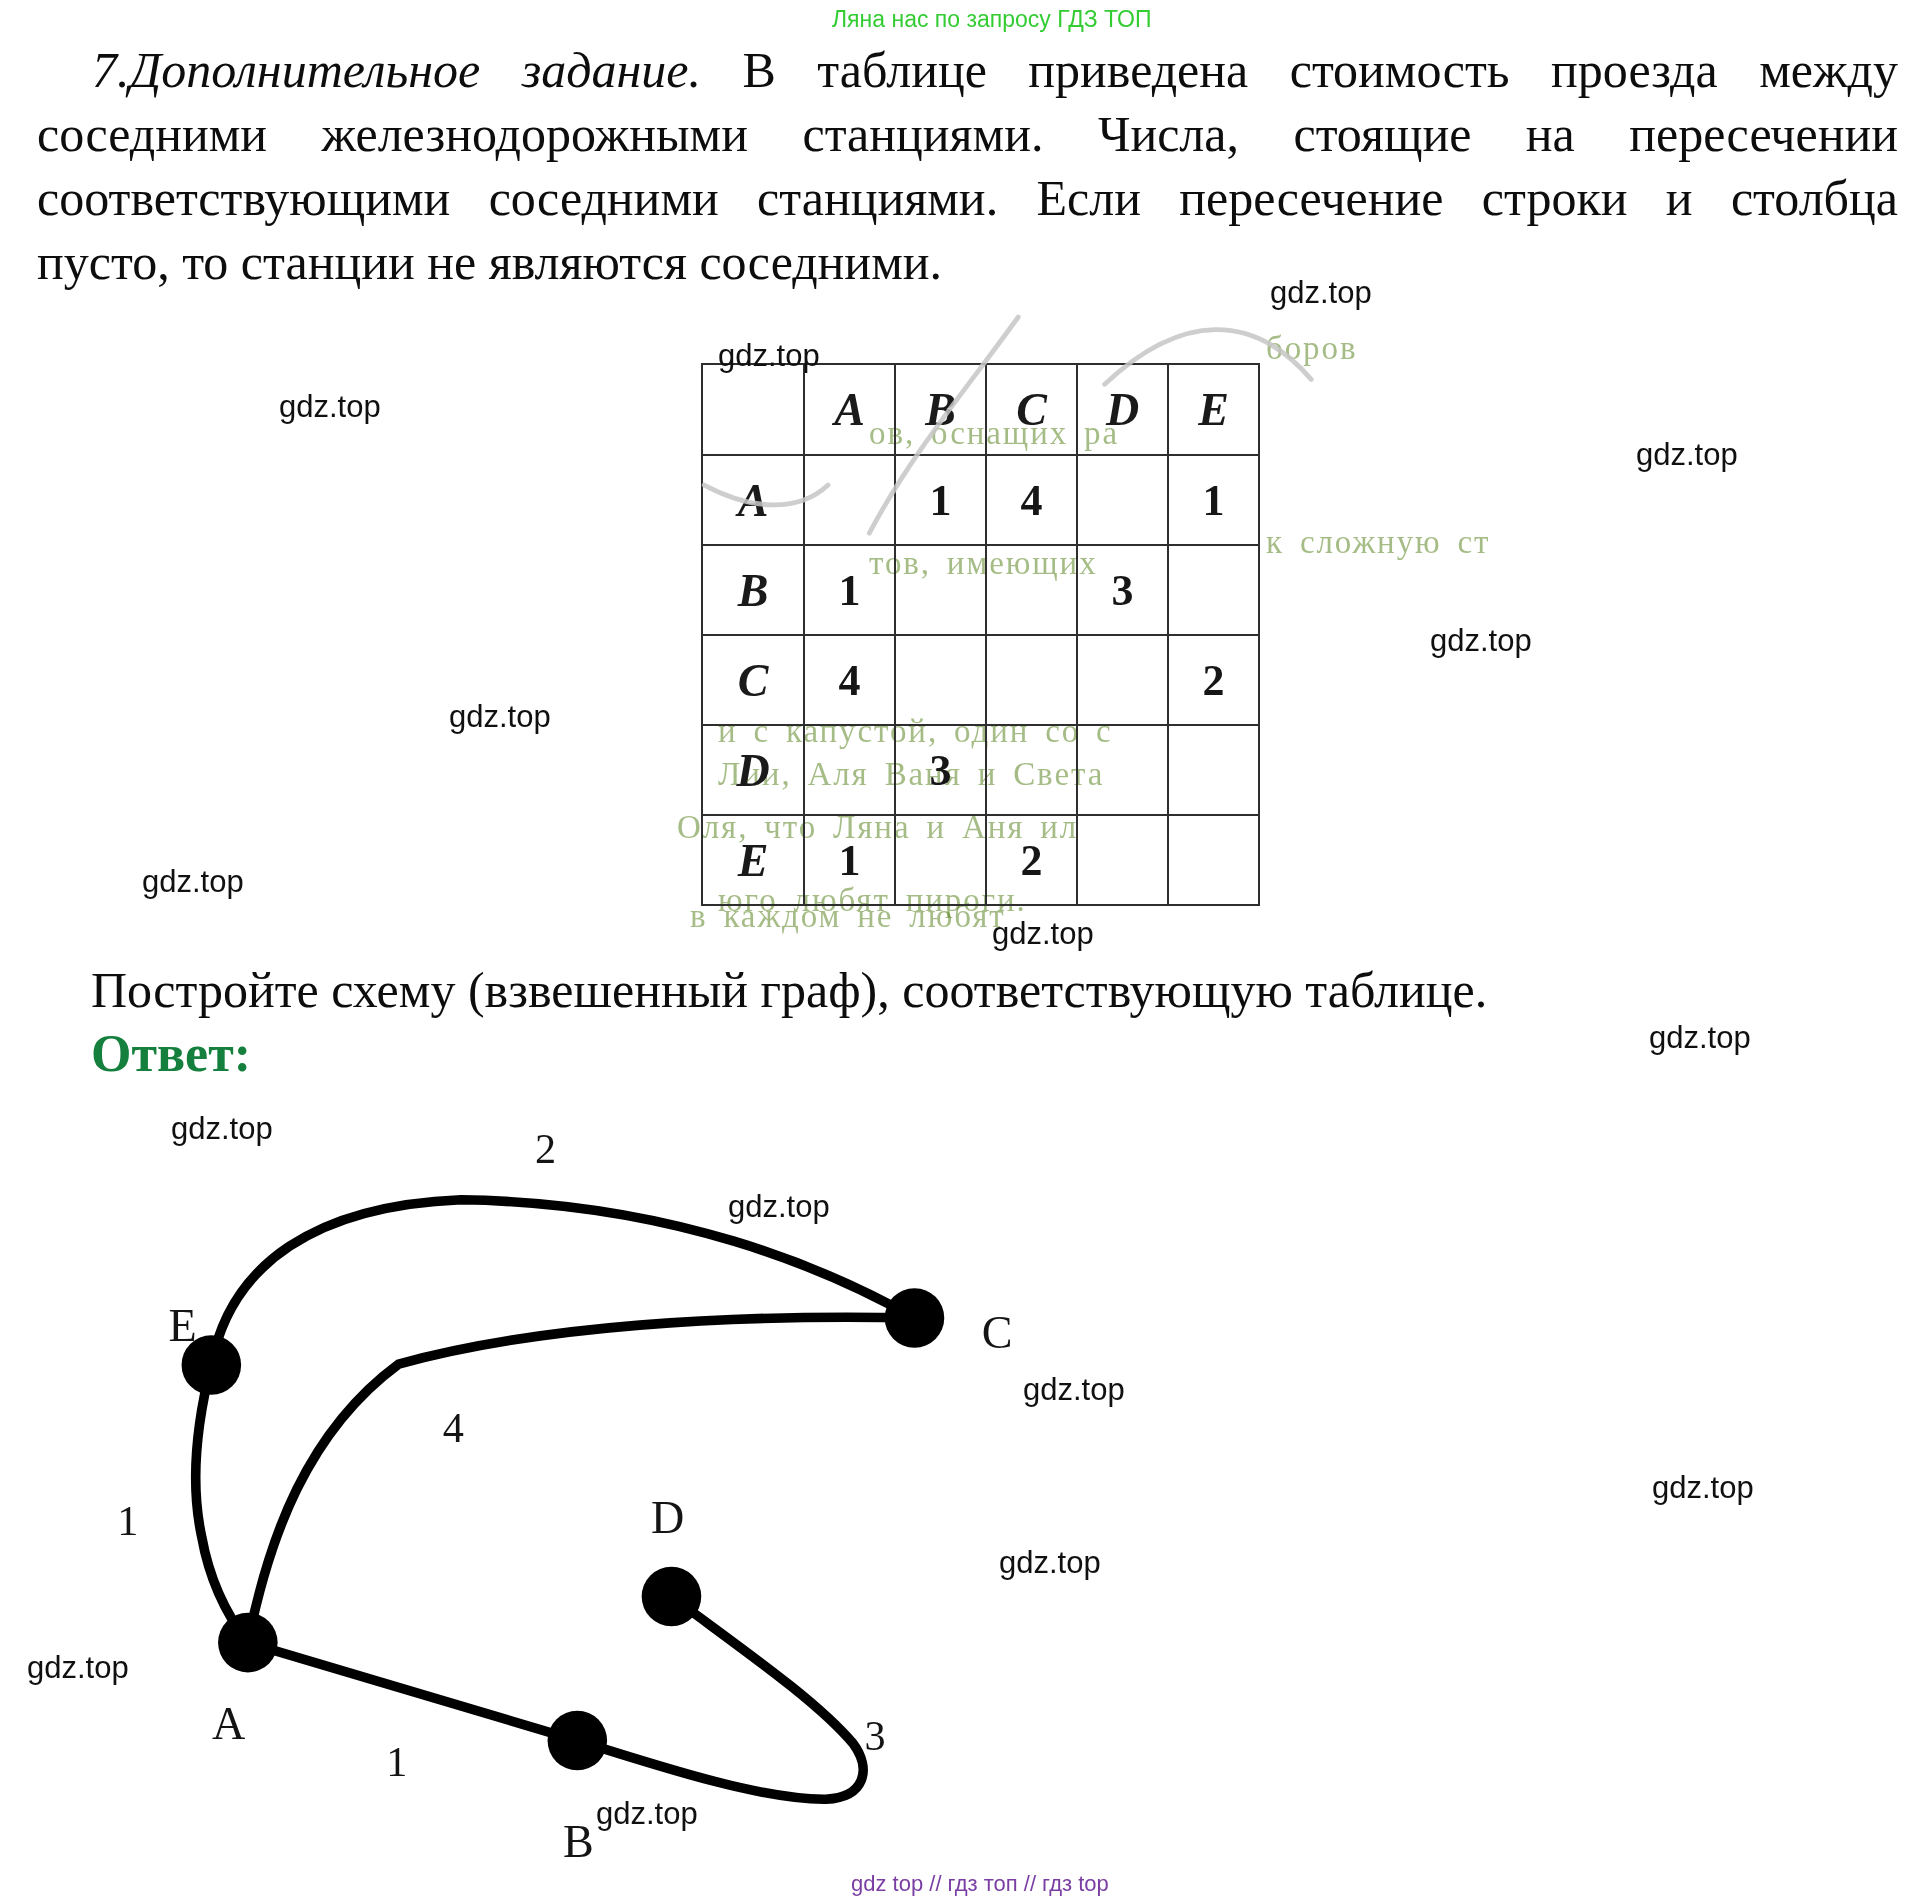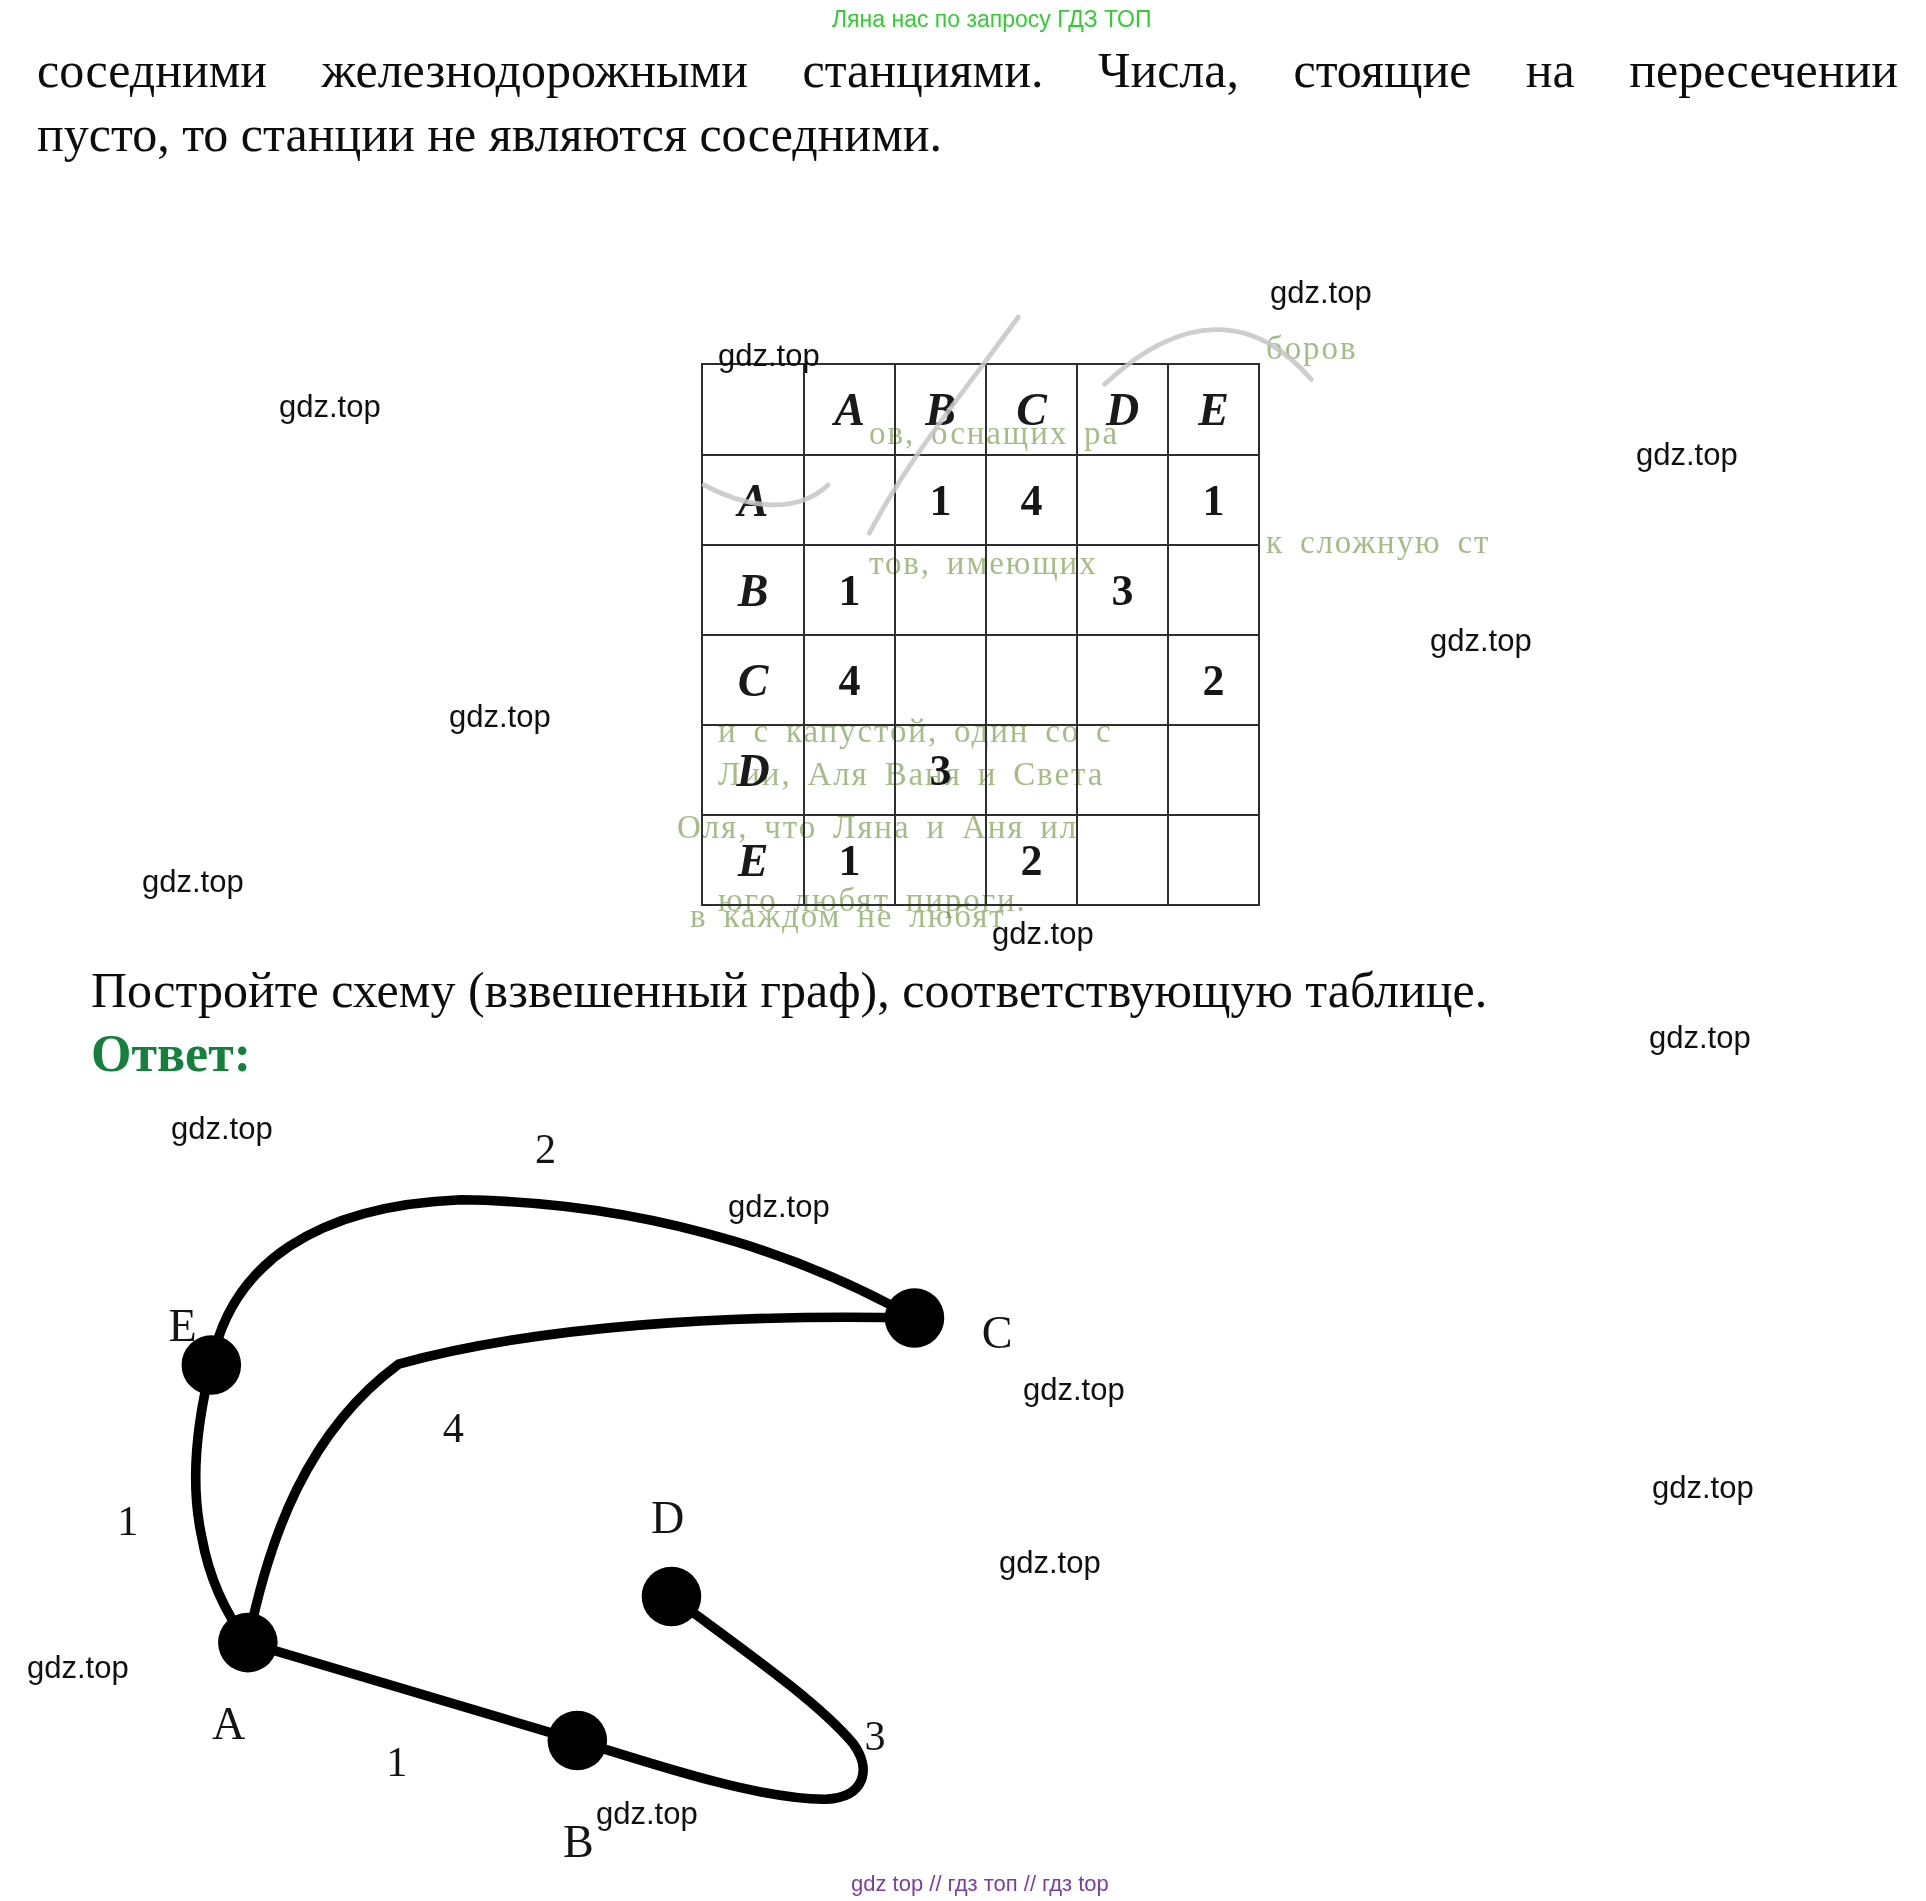--- a/index.html
+++ b/index.html
@@ -47,21 +47,23 @@
     position:absolute;left:851px;top:1871px;z-index:5;
     font-family:"Liberation Sans",sans-serif;font-size:22px;color:#7b3fa3;white-space:nowrap;
   }
 </style>
 </head>
 <body>
 
 <div class="banner">Ляна нас по запросу ГДЗ ТОП</div>
 
 <div id="problem">
+    <div class="pline first"><i>7.Дополнительное задание.</i> В таблице приведена стоимость проезда между</div>
     <div class="pline">соседними железнодорожными станциями. Числа, стоящие на пересечении</div>
+    <div class="pline">соответствующими соседними станциями. Если пересечение строки и столбца</div>
     <div class="pline last">пусто, то станции не являются соседними.</div>
   </div>
 
 <div class="table-wrap">
   <table class="cost">
       <colgroup>
         <col style="width: 102px;">
         <col style="width: 91px;">
         <col style="width: 91px;">
         <col style="width: 91px;">

